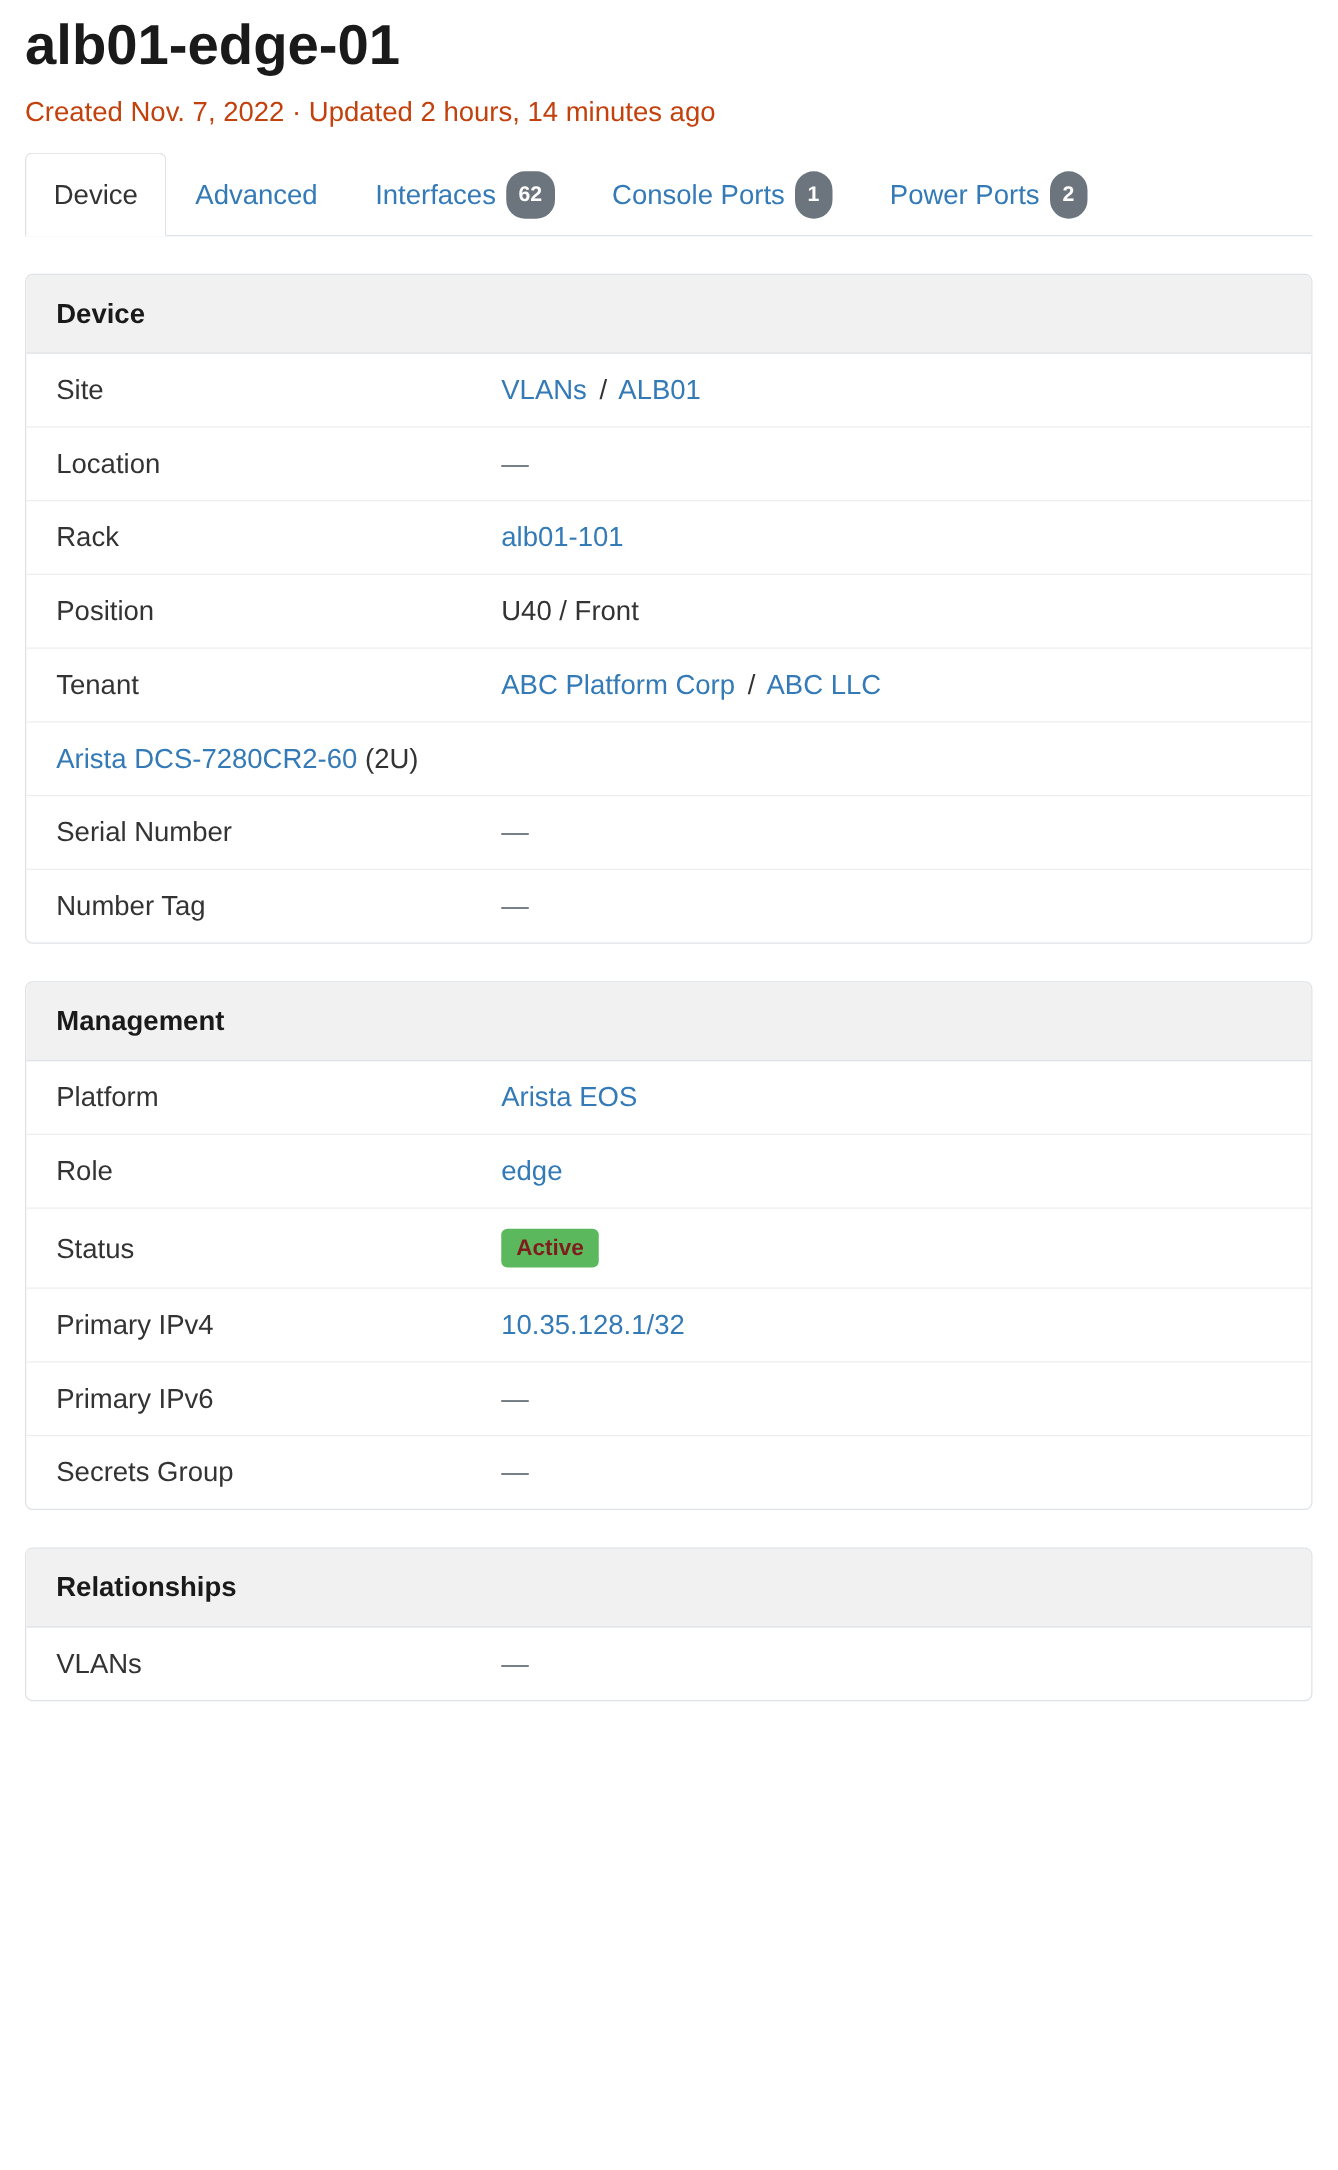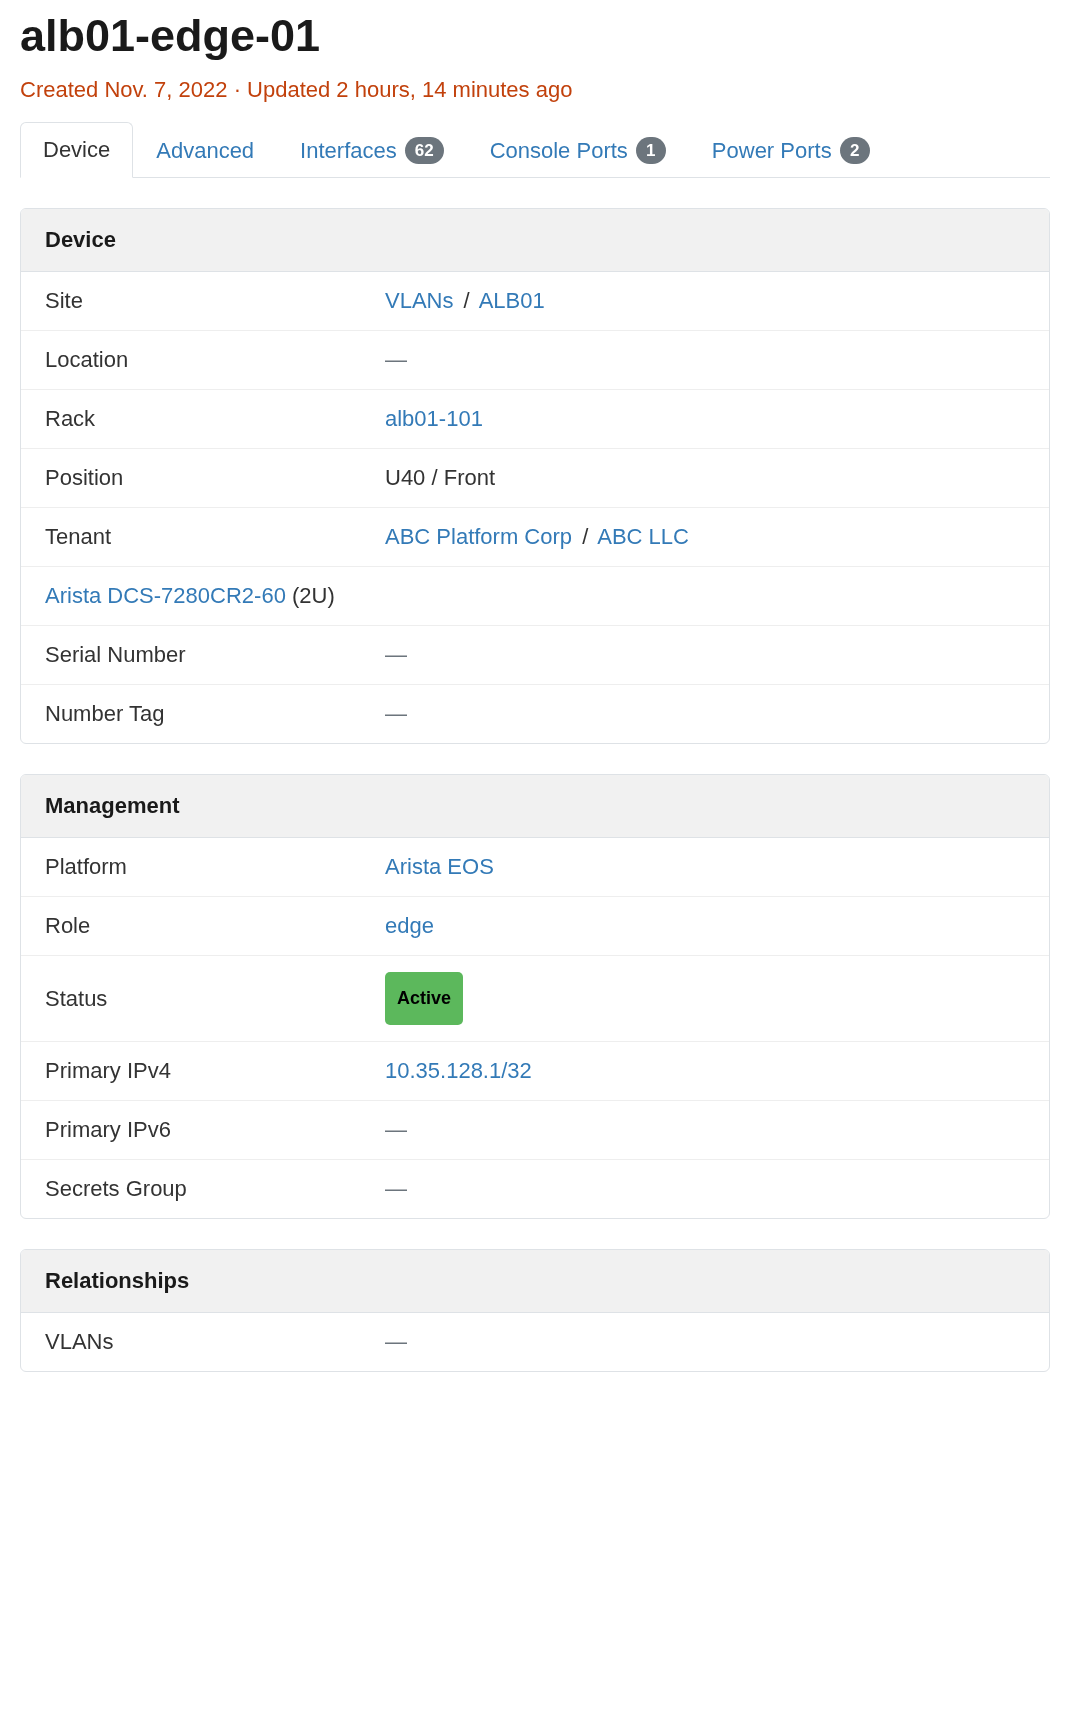--- a/index.html
+++ b/index.html
@@ -48,21 +48,21 @@
     border-bottom: 1px solid #fff;
   }
   .badge {
     display: inline-flex;
     align-items: center;
     justify-content: center;
     background: #6c757d;
     color: #fff;
     font-size: 17px;
     min-width: 30px;
-    height: 27px;
+    height: 38px;
     padding: 0 10px;
     border-radius: 15px;
     font-weight: 600;
   }
   .panel {
     border: 1px solid #dee2e6;
     border-radius: 6px;
     margin-bottom: 30px;
     overflow: hidden;
   }
@@ -73,43 +73,44 @@
     font-weight: 700;
     border-bottom: 1px solid #dee2e6;
     color: #1a1a1a;
   }
   .panel-row {
     display: flex;
     padding: 16px 24px;
     border-bottom: 1px solid #eee;
     font-size: 22px;
     align-items: center;
+    gap: 16px;
   }
   .panel-row:last-child { border-bottom: none; }
   .row-label {
     width: 340px;
     flex-shrink: 0;
     color: #333;
   }
   .row-value {
     flex: 1;
     color: #333;
   }
   .row-value a {
     color: #337ab7;
     text-decoration: none;
   }
   .row-value .sep { color: #333; margin: 0 4px; }
   .status-badge {
     display: inline-block;
     background: #5cb85c;
-    color: #000000;
+    color: #7f1d1d;
     font-size: 18px;
     font-weight: 600;
-    padding: 16px 12px;
+    padding: 5px 12px;
     border-radius: 5px;
   }
   .dash { color: #6c757d; }
 </style>
 </head>
 <body>
 
 <h1 class="page-title">alb01-edge-01</h1>
 <div class="subtitle">
   <span>Created Nov. 7, 2022</span>

